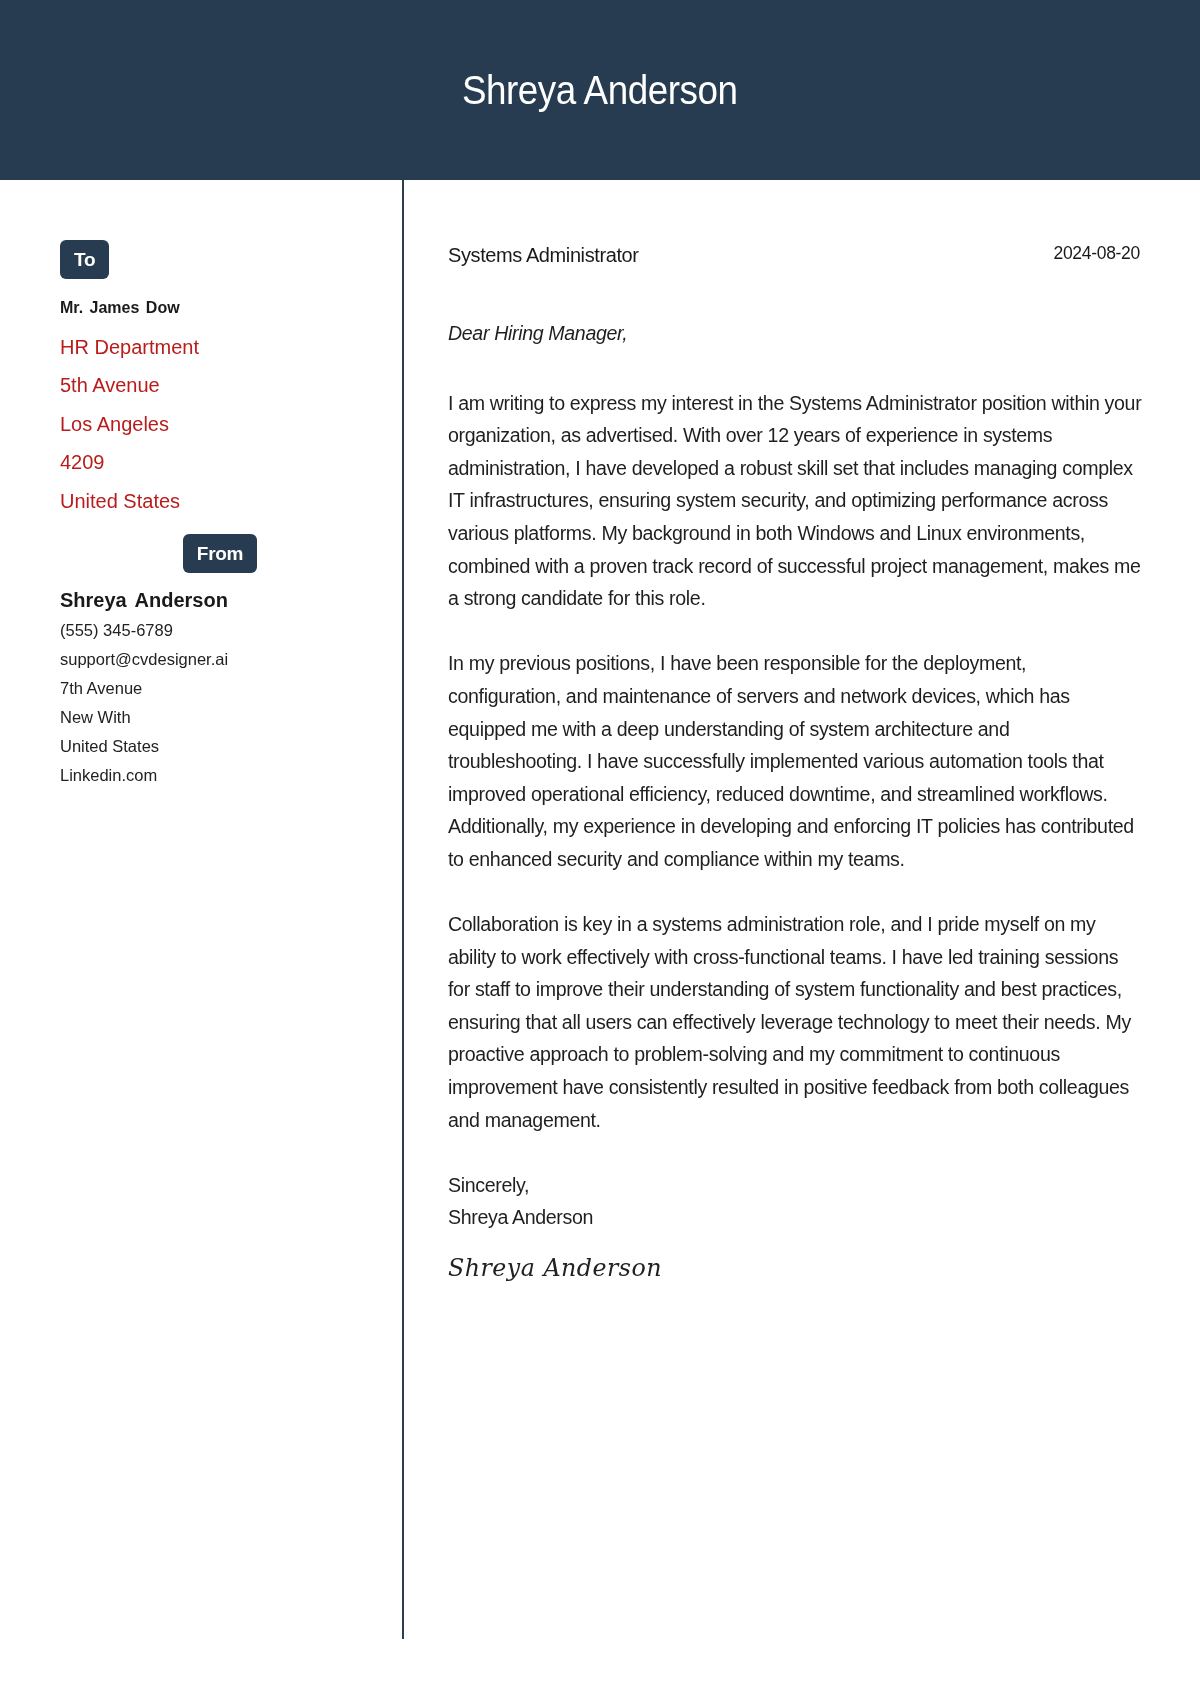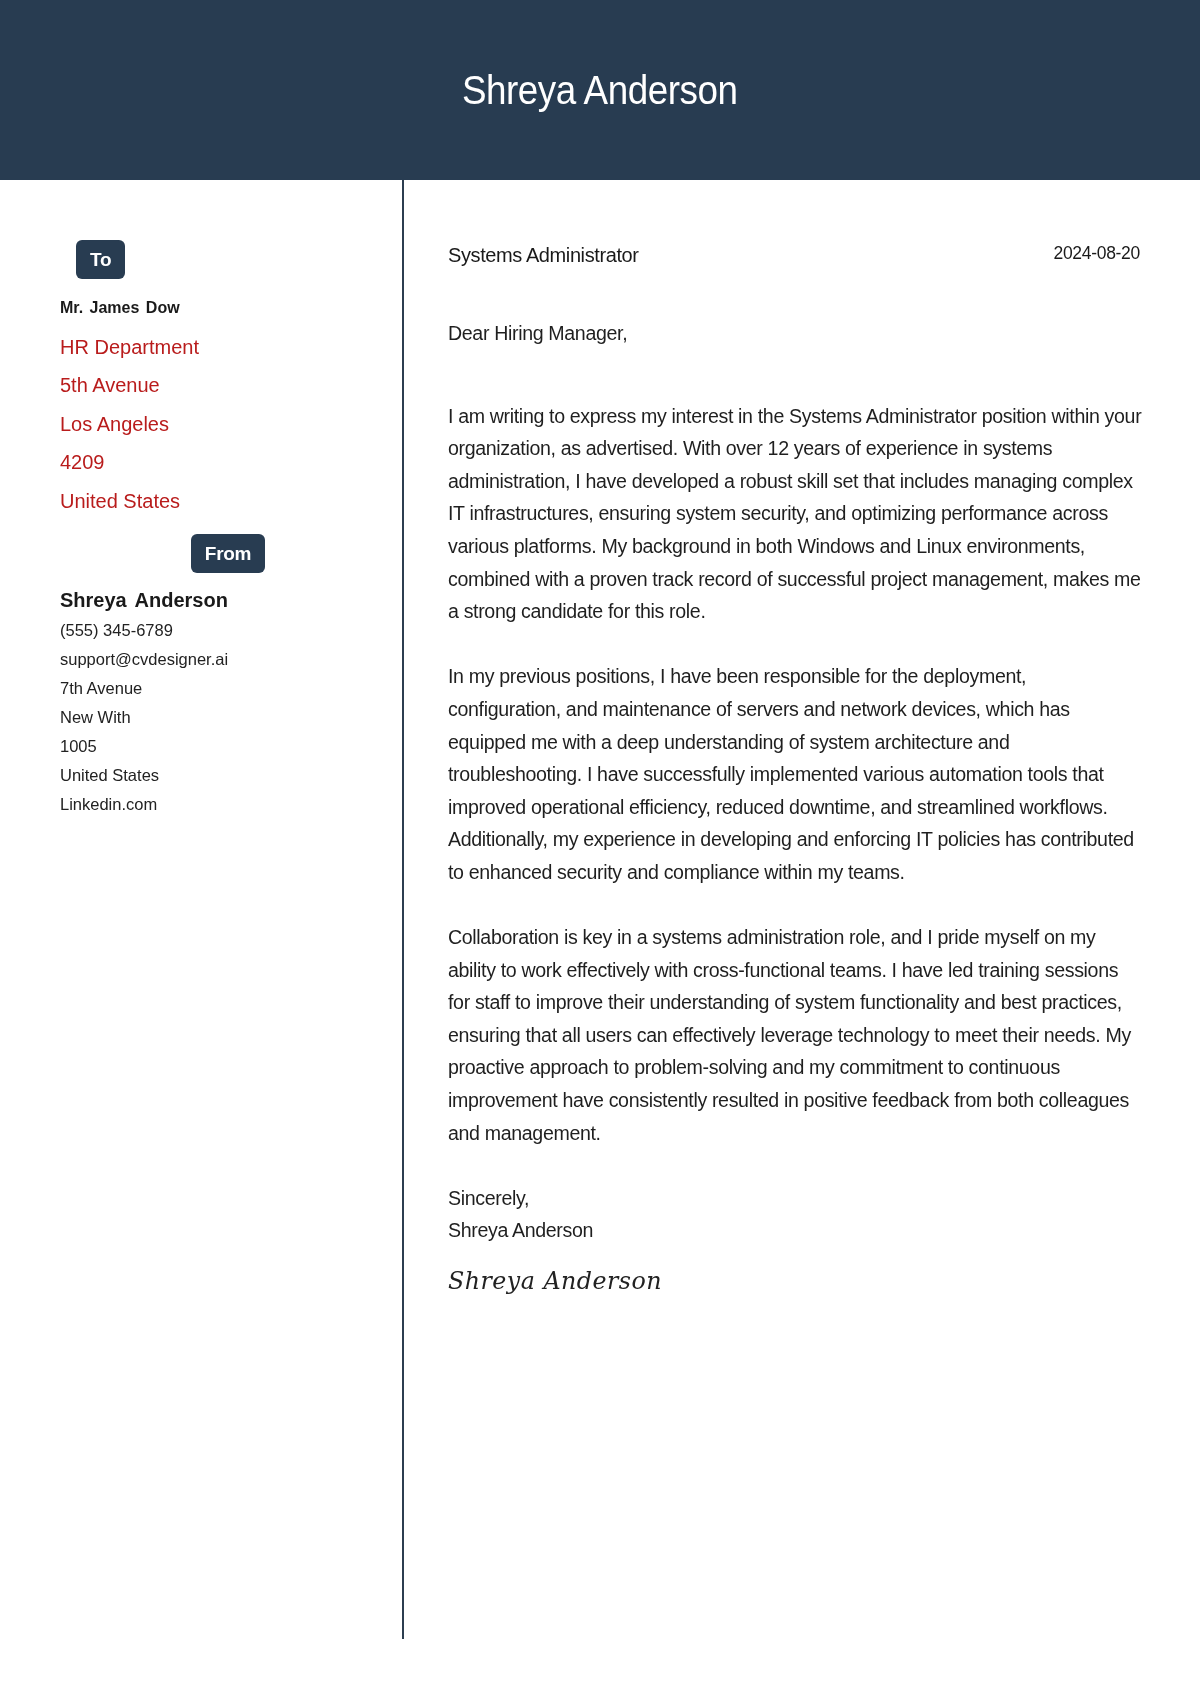--- a/index.html
+++ b/index.html
@@ -18,38 +18,38 @@
 
   .divider {
     position: absolute; left: 402px; top: 180px; width: 2px; height: 1459px;
     background: #2c3e50;
   }
 
   .left { position: absolute; left: 60px; top: 240px; width: 320px; }
   .badge {
     display: inline-block; background: #283c51; color: #ffffff;
     font-weight: 700; font-size: 19px; line-height: 39px; height: 39px;
-    padding: 0 14px; border-radius: 6px; letter-spacing: -0.3px; margin-left: 16px;
+    padding: 0 14px; border-radius: 6px; letter-spacing: -0.3px;
   }
   .to-block { margin-top: 13px; }
   .to-name { font-size: 16px; font-weight: 700; line-height: 32.6px; height: 32.6px; word-spacing: 2px; }
   .to-line { font-size: 20px; line-height: 32.6px; height: 32.6px; color: #b91c1c; margin-top: 6px; }
 
   .from-badge-wrap { margin-top: 16px; text-align: center; }
   .from-block { margin-top: 12px; }
   .from-name { font-size: 20px; font-weight: 700; line-height: 31px; height: 31px; word-spacing: 3px; }
   .from-line { font-size: 16.5px; line-height: 29px; height: 29px; color: #222; }
 
   .right { position: absolute; left: 448px; top: 240px; width: 695px; }
   .title-row { position: relative; height: 32px; }
   .job-title { position: absolute; left: 0; top: 0; font-size: 20px; font-weight: 400; letter-spacing: -0.4px; line-height: 30px; }
   .date { position: absolute; right: 3px; top: -2px; font-size: 17.5px; line-height: 30px; letter-spacing: -0.3px; margin-left: 20px; }
 
   .letter { margin-top: 45px; font-size: 19.6px; line-height: 32.6px; color: #1f1f1f; letter-spacing: -0.35px; }
-  .greeting { margin-bottom: 50px; }
+  .greeting { margin-bottom: 37px; font-style: italic; }
   .para { margin-bottom: 32.6px; }
   .closing { }
   .signature {
     margin-top: 18px; font-family: "DejaVu Serif", serif; font-style: italic;
     font-size: 25px; color: #222; letter-spacing: 0.5px; transform: scaleX(0.95); transform-origin: left;
   }
 </style>
 </head>
 <body>
 
@@ -72,21 +72,20 @@
 
   <div class="from-badge-wrap">
     <div class="badge">From</div>
   </div>
   <div class="from-block">
     <div class="from-name">Shreya Anderson</div>
     <div class="from-line">(555) 345-6789</div>
     <div class="from-line">support@cvdesigner.ai</div>
     <div class="from-line">7th Avenue</div>
     <div class="from-line">New With</div>
-    <div class="from-line">1005</div>
     <div class="from-line">United States</div>
     <div class="from-line">Linkedin.com</div>
   </div>
 </div>
 
 <div class="right">
   <div class="title-row">
     <div class="job-title">Systems Administrator</div>
     <div class="date">2024-08-20</div>
   </div>

